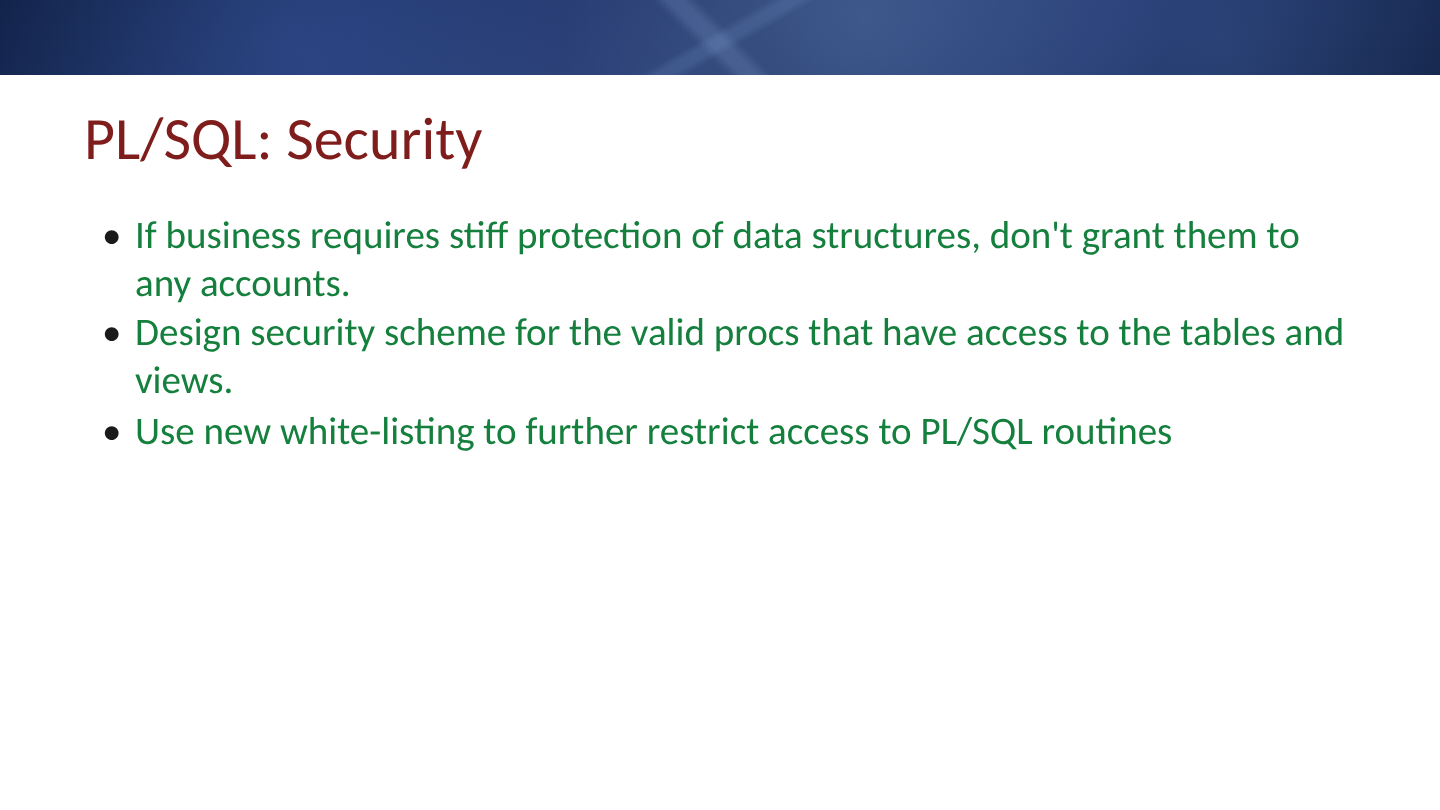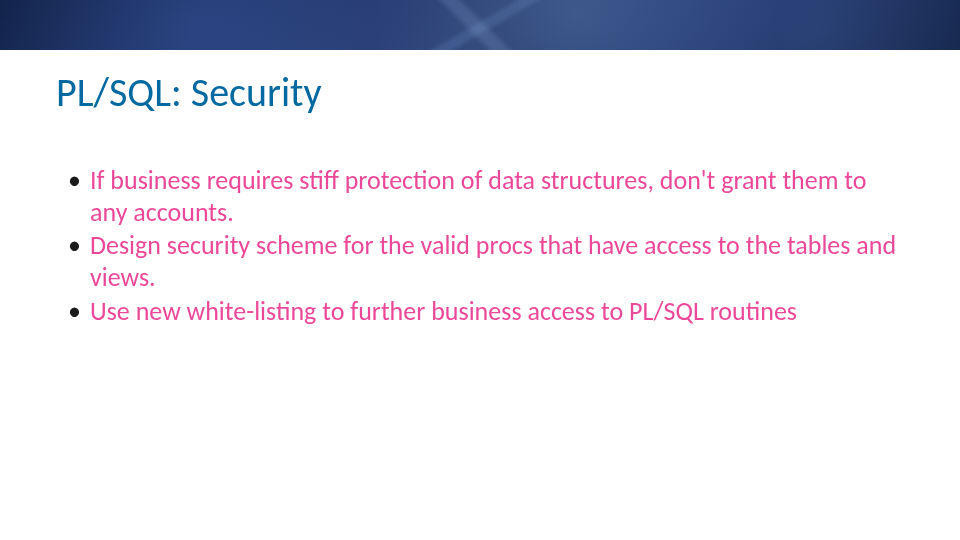--- a/index.html
+++ b/index.html
@@ -32,32 +32,32 @@
         radial-gradient(circle at 85% 60%, rgba(120,170,255,0.22) 0%, transparent 38%),
         linear-gradient(45deg, transparent 48%, rgba(180,210,255,0.15) 49%, rgba(180,210,255,0.15) 50%, transparent 51%),
         linear-gradient(-30deg, transparent 48%, rgba(160,200,255,0.12) 49%, rgba(160,200,255,0.12) 50%, transparent 51%);
     }
     .slide-content {
       padding: 18px 56px 0 56px;
     }
     .slide-title {
       font-size: 40px;
       font-weight: 400;
-      color: #0369a1;
-      margin-bottom: 48px;
+      color: #7f1d1d;
+      margin-bottom: 24px;
       letter-spacing: 0px;
     }
     .bullet-list {
       list-style: none;
       padding-left: 12px;
     }
     .bullet-list li {
       font-size: 26px;
       line-height: 1.22;
-      color: #ec4899;
+      color: #15803d;
       position: relative;
       padding-left: 22px;
       margin-bottom: 2px;
     }
     .bullet-list li::before {
       content: "•";
       position: absolute;
       left: 0;
       top: 0;
       font-size: 26px;
@@ -67,15 +67,15 @@
 </head>
 <body>
 
 <div class="header-banner"></div>
 
 <div class="slide-content">
   <h1 class="slide-title">PL/SQL: Security</h1>
   <ul class="bullet-list">
     <li>If business requires stiff protection of data structures, don't grant them to any accounts.</li>
     <li>Design security scheme for the valid procs that have access to the tables and views.</li>
-    <li>Use new white-listing to further business access to PL/SQL routines</li>
+    <li>Use new white-listing to further restrict access to PL/SQL routines</li>
   </ul>
 </div>
 
 </body></html>

